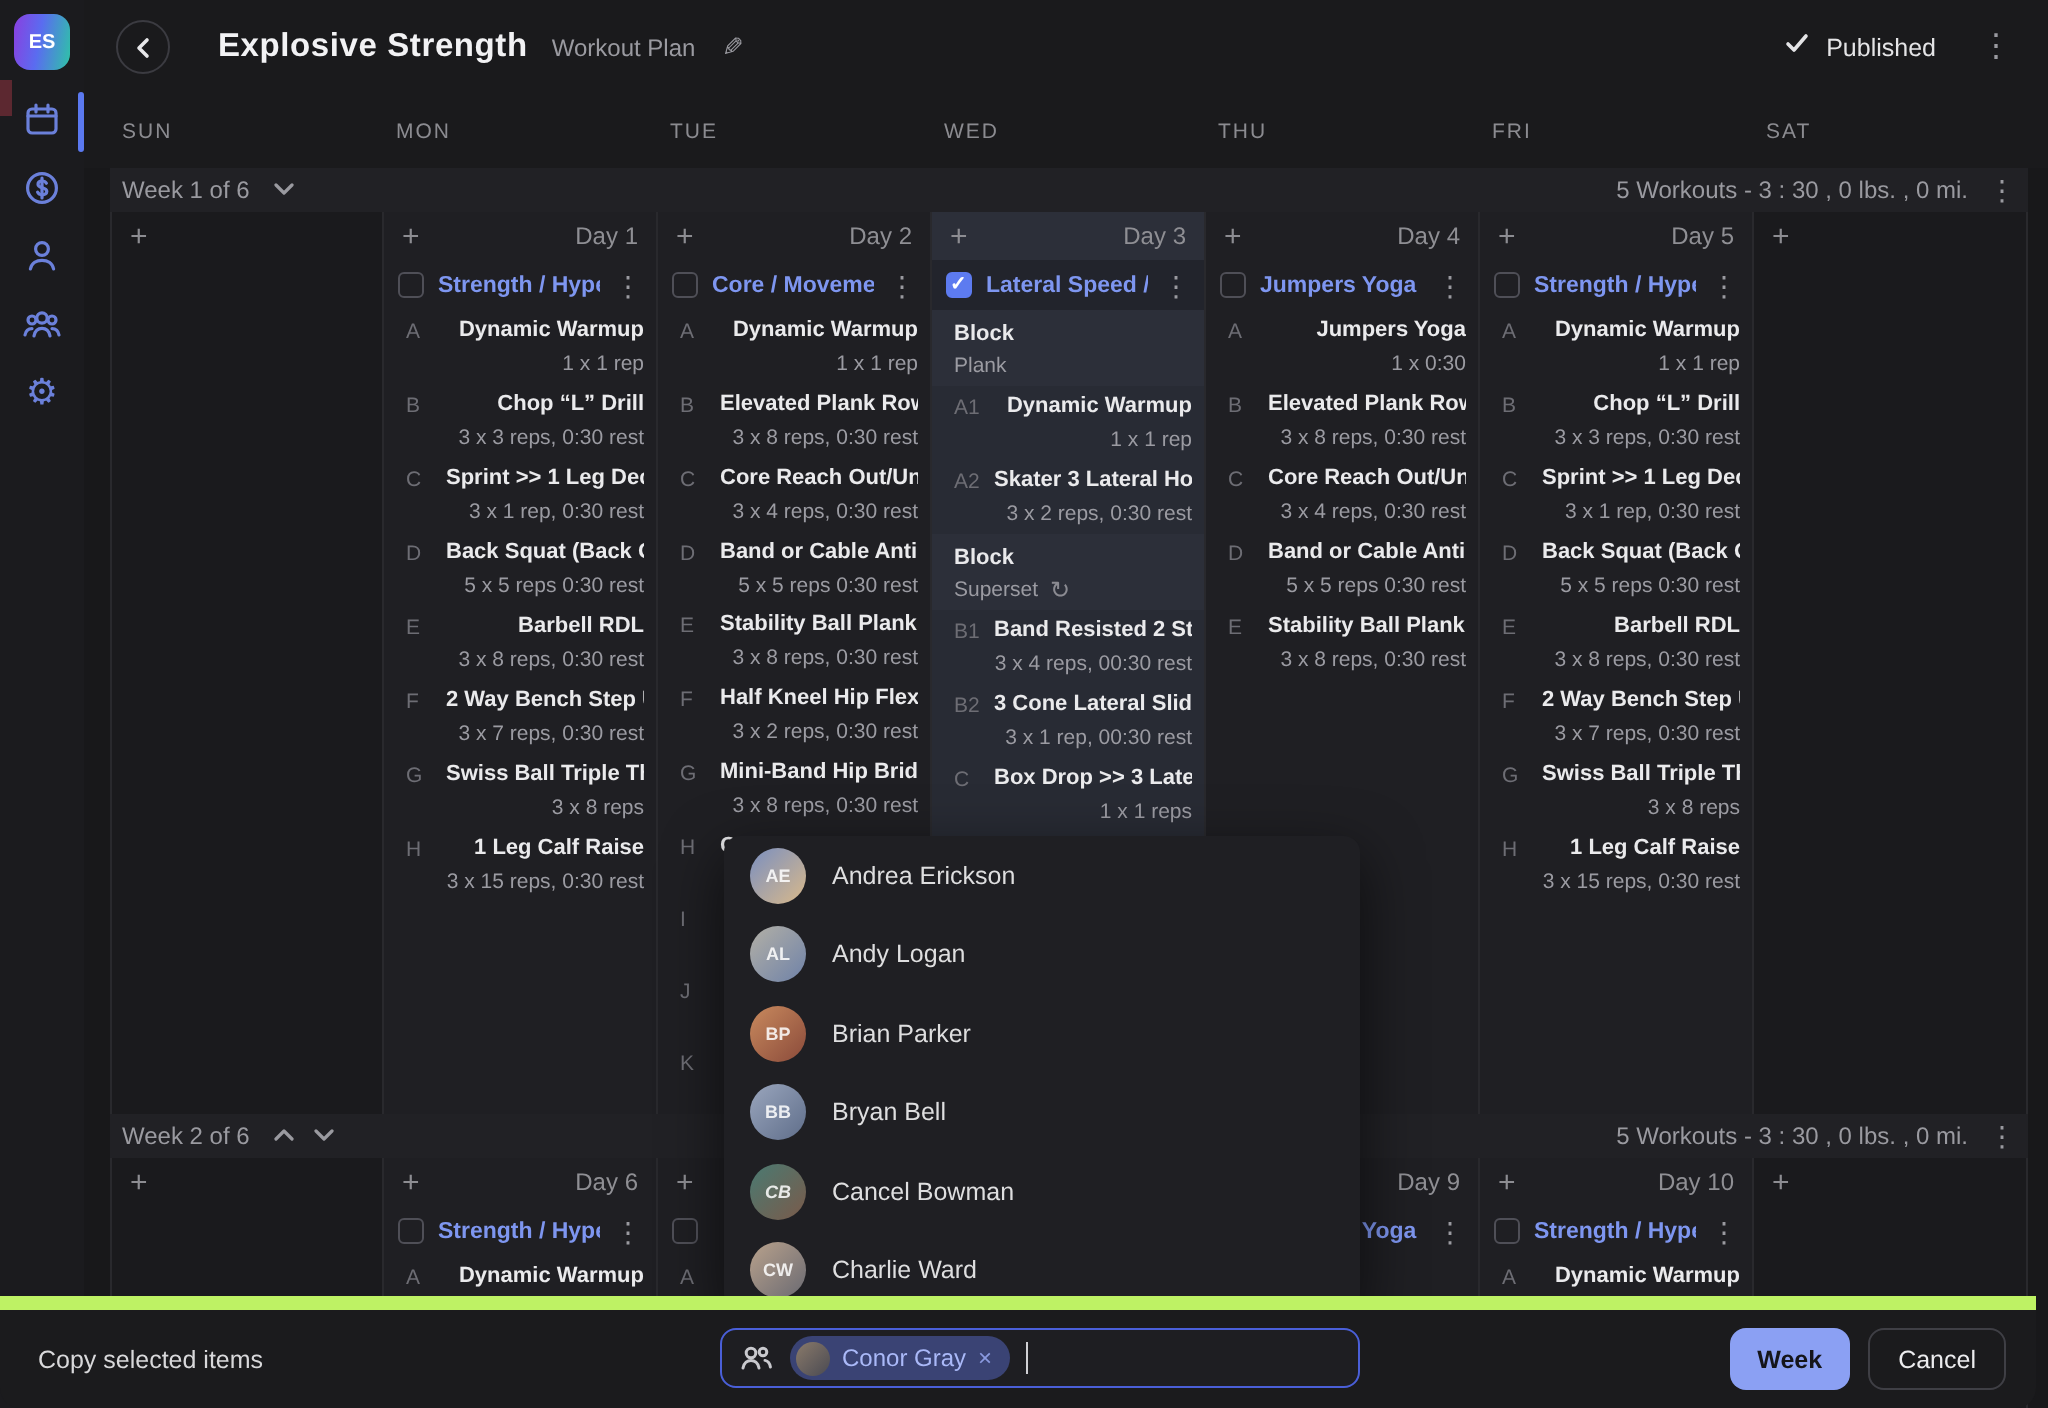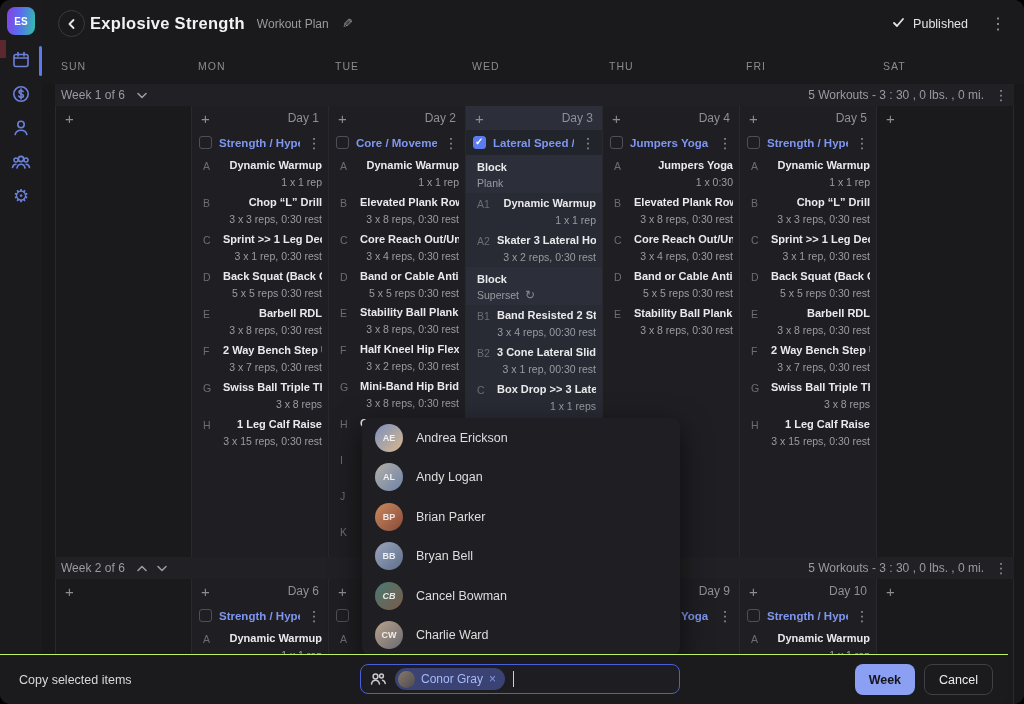--- a/index.html
+++ b/index.html
@@ -1,36 +1,36 @@
 <!DOCTYPE html>
 <html><head>
 <meta charset="utf-8">
 <style>
   html,body{margin:0;padding:0;background:#000;font-family:"Liberation Sans",sans-serif;-webkit-font-smoothing:antialiased;}
-  .app{position:relative;width:1024px;height:704px;background:#18181a;border-radius:10px;overflow:hidden;}
+  .app{position:relative;width:1024px;height:704px;background:#18181a;border-radius:0;overflow:hidden;}
 
   
   .sidebar{position:absolute;left:0;top:0;bottom:0;width:42px;background:#1b1b1e;z-index:5;}
   .logo{position:absolute;left:7px;top:7px;width:28px;height:28px;border-radius:8px;
     background:linear-gradient(100deg,#8a3fe0 0%,#5a6cf0 45%,#2ec4a6 100%);
     display:flex;align-items:center;justify-content:center;color:#fff;font-size:10px;font-weight:700;}
   .red-strip{position:absolute;left:0;top:40px;width:6px;height:18px;background:#5c2830;}
   .side-icons{position:absolute;left:0;top:48px;width:42px;display:flex;flex-direction:column;align-items:center;gap:10px;}
   .side-icon{width:24px;height:24px;display:flex;align-items:center;justify-content:center;color:#6b80da;}
   .side-icon svg{stroke:#6b80da;fill:none;stroke-width:1.6;stroke-linecap:round;stroke-linejoin:round;}
   .active-bar{position:absolute;right:0;top:46px;width:3px;height:30px;background:#5b79f0;border-radius:2px;}
   .gear-glyph{font-size:18px;line-height:1;}
 
   
   .main{position:absolute;left:42px;top:0;right:0;bottom:0;display:flex;flex-direction:column;overflow:hidden;background:#18181a;}
   .topbar{height:47px;flex:none;display:flex;align-items:center;background:#1a1a1c;}
   .back-btn{width:27px;height:27px;border:1px solid #3b3b41;border-radius:50%;margin-left:16px;
     display:flex;align-items:center;justify-content:center;background:transparent;cursor:pointer;}
   .back-btn svg{stroke:#e8e8ea;fill:none;stroke-width:1.8;stroke-linecap:round;stroke-linejoin:round;}
-  .plan-title{margin-left:5px;font-size:16.5px;font-weight:700;color:#f2f2f4;letter-spacing:.3px;}
+  .plan-title{margin-left:24px;font-size:16.5px;font-weight:700;color:#f2f2f4;letter-spacing:.3px;}
   .plan-subtitle{margin-left:12px;font-size:12px;color:#9a9aa0;}
   .pencil-icon{margin-left:13px;color:#9a9aa0;font-size:13px;transform:scaleX(-1);}
   .topbar-right{margin-left:auto;display:flex;align-items:center;margin-right:10px;}
   .pub-check svg{stroke:#e4e4e6;fill:none;stroke-width:1.8;stroke-linecap:round;stroke-linejoin:round;}
   .pub-label{margin-left:8px;font-size:12.5px;color:#e4e4e6;}
   .kebab{color:#9a9aa0;font-size:14px;line-height:1;letter-spacing:0;}
   .topbar-right .kebab{margin-left:22px;margin-right:8px;font-size:16px;}
 
   .daynames{height:37px;flex:none;display:flex;align-items:center;padding-left:13px;padding-right:10px;background:#1a1a1c;}
   .dayname{width:137px;flex:none;font-size:10.5px;letter-spacing:1px;color:#8b8b90;padding-left:6px;box-sizing:border-box;}
@@ -71,21 +71,21 @@
 
   
   .dropdown{position:absolute;left:362px;top:418px;width:318px;height:237px;background:#1f1f23;
     border-radius:8px;box-shadow:0 10px 30px rgba(0,0,0,.6);z-index:20;overflow:hidden;}
   .person{display:flex;align-items:center;gap:13px;height:39.5px;padding-left:13px;cursor:pointer;}
   .avatar{width:28px;height:28px;flex:none;border-radius:50%;display:flex;align-items:center;justify-content:center;
     color:rgba(255,255,255,.85);font-size:9px;font-weight:700;}
   .person-name{font-size:12.5px;color:#dededf;}
 
   
-  .footer{position:absolute;left:0;right:16px;bottom:0;height:49px;background:#1b1b1d;border-top:1px solid #bef264;
+  .footer{position:absolute;left:0;right:6px;bottom:0;height:49px;background:#1b1b1d;border-top:7px solid #bef264;
     border-radius:0 0 10px 10px;z-index:30;display:flex;align-items:center;}
   .footer-label{margin-left:19px;font-size:12.5px;color:#d8d8da;}
   .assign-input{position:absolute;left:360px;top:9px;width:320px;height:30px;box-sizing:border-box;
     border:1.5px solid #4a5fd8;border-radius:8px;background:#1e1e22;display:flex;align-items:center;padding:0 8px;}
   .assign-input svg{stroke:#c9c9ce;fill:none;stroke-width:1.5;stroke-linecap:round;stroke-linejoin:round;flex:none;}
   .chip{margin-left:8px;height:22px;border-radius:11px;background:#3a4374;display:flex;align-items:center;gap:6px;padding:0 9px 0 3px;}
   .chip-avatar{width:17px;height:17px;border-radius:50%;background:linear-gradient(135deg,#8a7a6a,#4a4a52);}
   .chip-name{font-size:12px;color:#aab9f8;}
   .chip-x{font-size:12px;color:#8a9ae0;cursor:pointer;}
   .caret{width:1px;height:16px;background:#d0d0d4;margin-left:8px;}

